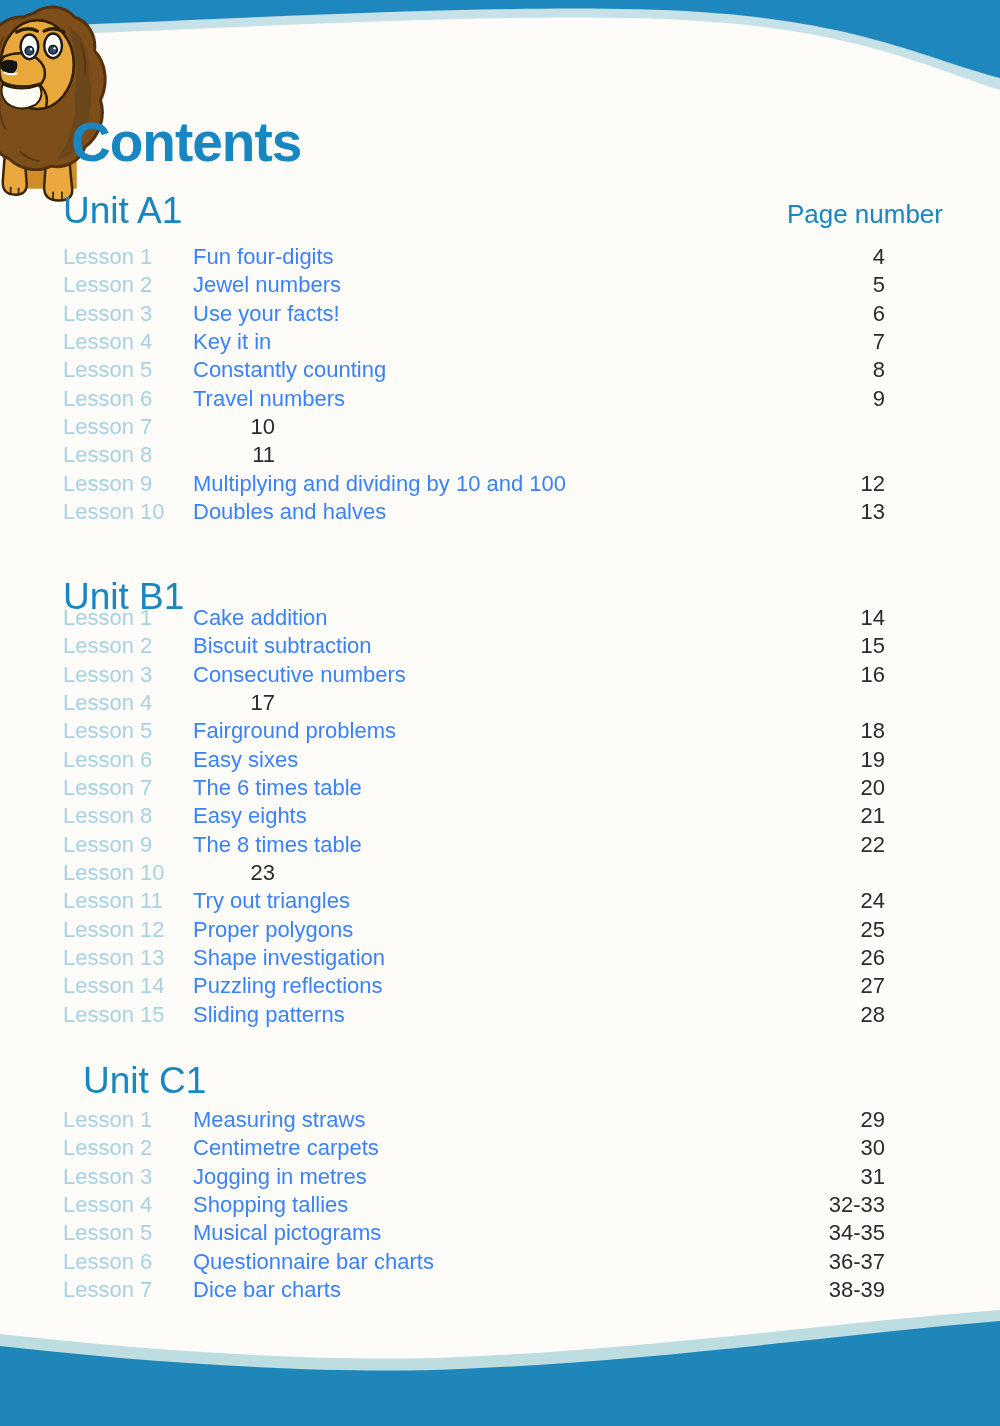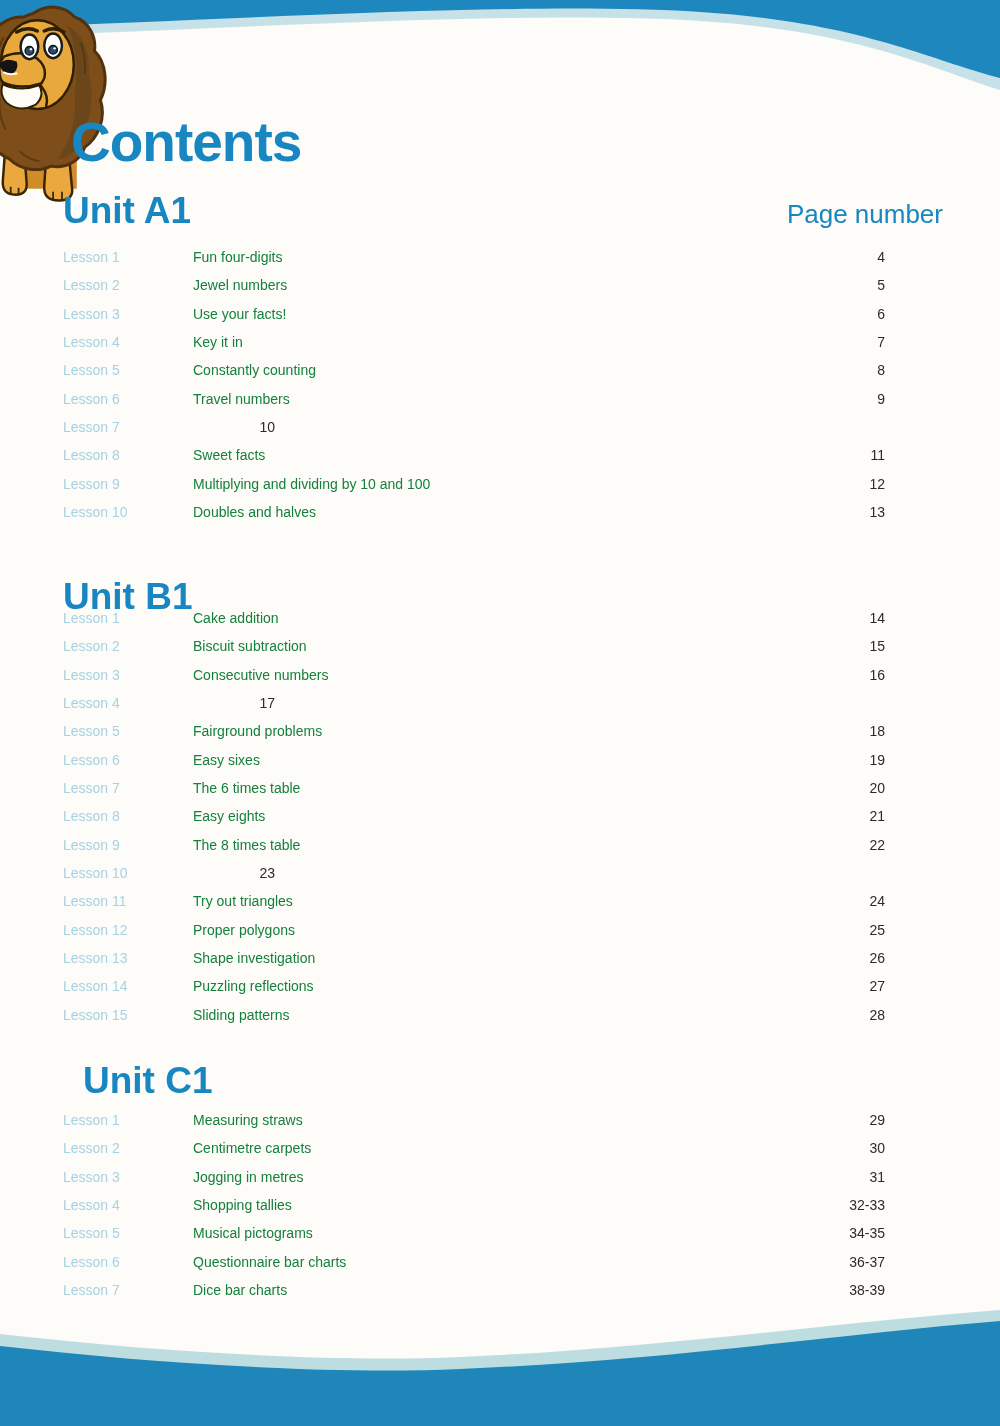--- a/index.html
+++ b/index.html
@@ -12,26 +12,26 @@
   .footer-wave { position:absolute; bottom:0; left:0; width:1000px; height:120px; display:block; }
   .lion { position:absolute; top:2px; left:-10px; width:138px; height:205px; }
   .page-title {
     position:absolute; top:102px; left:63px; margin:8px;
     font-size:55px; font-weight:bold; color:#1886c1; letter-spacing:-1px;
   }
   .unit-head {
     position:absolute; left:63px; width:880px;
     display:flex; justify-content:space-between; align-items:baseline;
   }
-  .unit-head h2 { margin:0; font-size:37px; font-weight:bold; color:#1886c1; letter-spacing:0; }
+  .unit-head h2 { margin:0; font-size:37px; font-weight:normal; color:#1886c1; letter-spacing:0; }
   .pagenum-head { font-size:26px; font-weight:normal; color:#1886c1; }
   .rows { position:absolute; left:63px; width:880px; }
-  .lesson-row { display:flex; height:28.35px; line-height:28.35px; font-size:14px; }
+  .lesson-row { display:flex; height:28.35px; line-height:28.35px; font-size:22px; }
   .lesson-label { width:130px; color:#a6d2e3; font-weight:500; }
-  .lesson-title { flex:1; color:#15803d; }
+  .lesson-title { flex:1; color:#3b82f6; }
   .lesson-page { width:140px; text-align:right; padding-right:58px; box-sizing:border-box; color:#2b2b2b; }
   #rows-a1 { top:243px; }
   #rows-b1 { top:604px; }
   #rows-c1 { top:1106px; }
   #head-a1 { top:190px; }
   #head-b1 { top:576px; }
   #head-c1 { top:1060px;margin-left:20px; }
 </style>
 </head>
 <body>
@@ -126,21 +126,20 @@
         <span class="lesson-label">Lesson 6</span>
         <span class="lesson-title">Travel numbers</span>
         <span class="lesson-page">9</span>
       </div>
       <div class="lesson-row">
         <span class="lesson-label">Lesson 7</span>
         <span class="lesson-page">10</span>
       </div>
       <div class="lesson-row">
         <span class="lesson-label">Lesson 8</span>
-        <span class="lesson-title">Sweet facts</span>
         <span class="lesson-page">11</span>
       </div>
       <div class="lesson-row">
         <span class="lesson-label">Lesson 9</span>
         <span class="lesson-title">Multiplying and dividing by 10 and 100</span>
         <span class="lesson-page">12</span>
       </div>
       <div class="lesson-row">
         <span class="lesson-label">Lesson 10</span>
         <span class="lesson-title">Doubles and halves</span>

